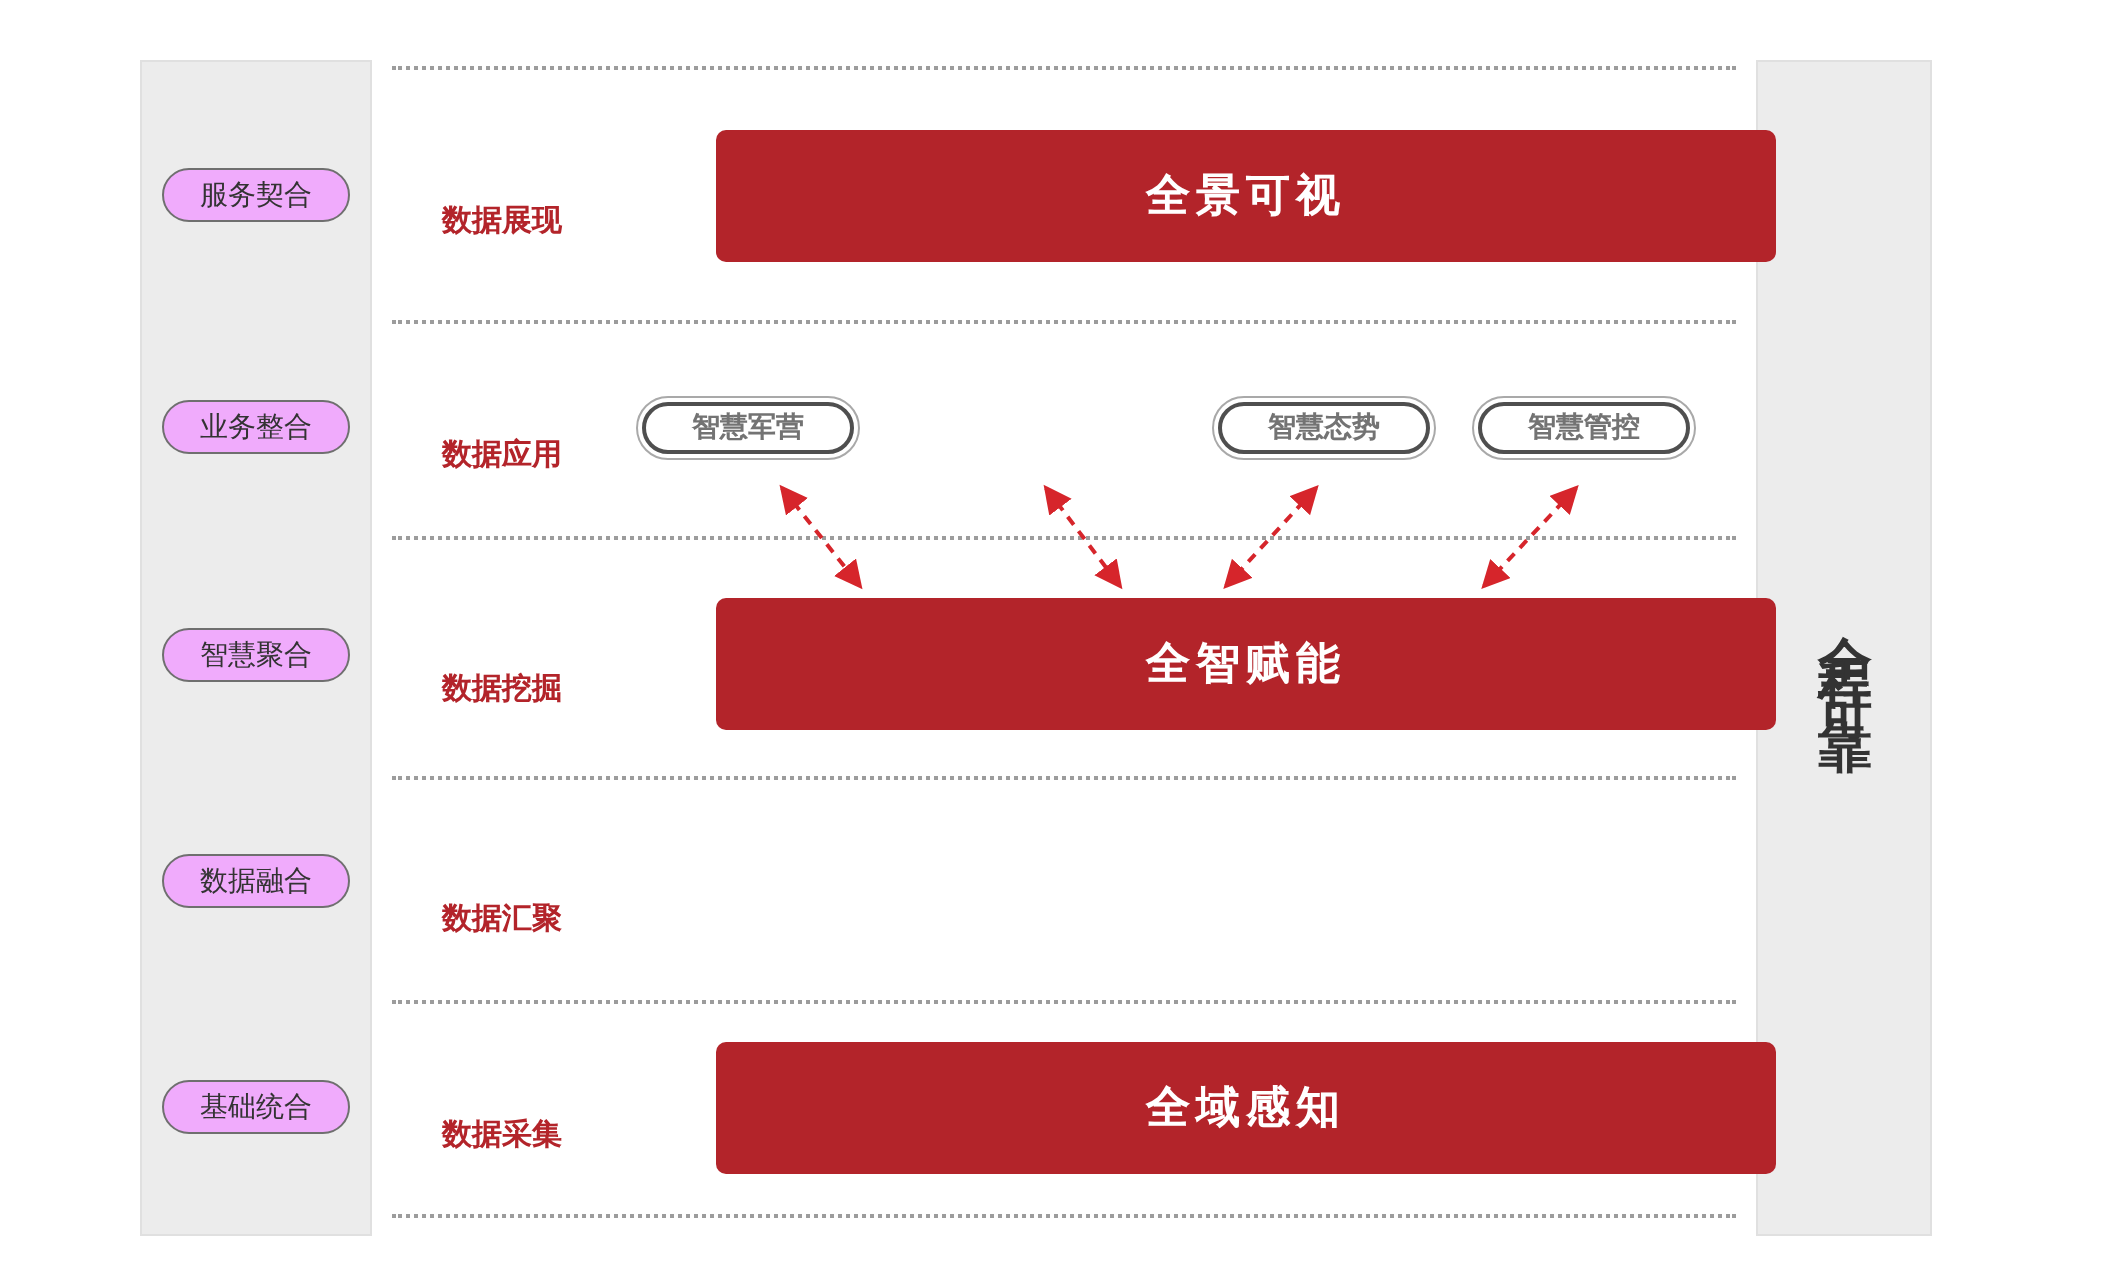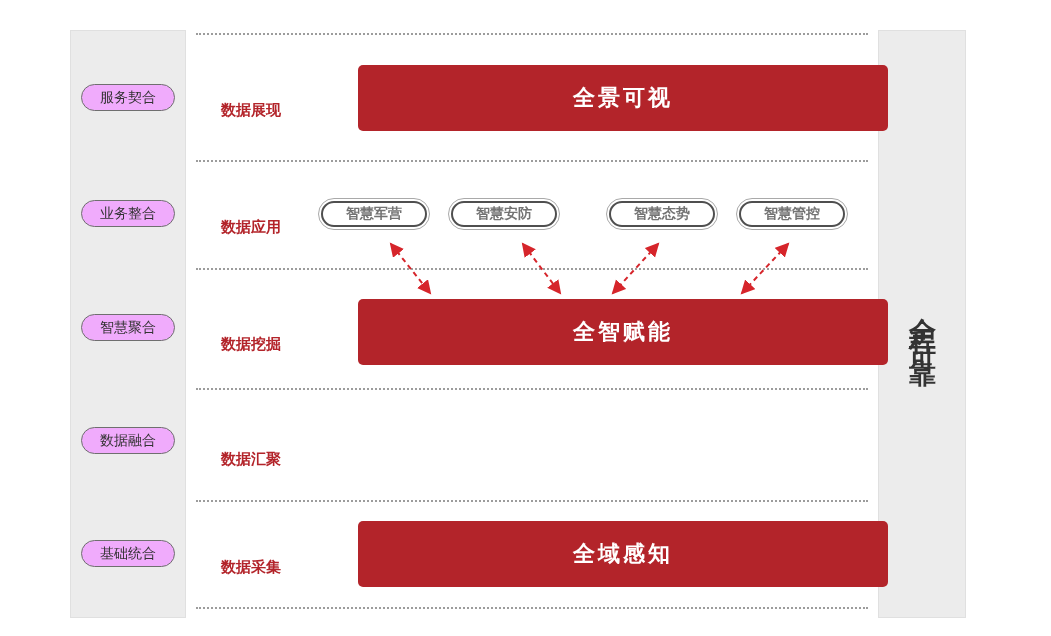--- a/index.html
+++ b/index.html
@@ -81,23 +81,20 @@
   <div class="category-label" style="top:438px">数据汇聚</div>
   <div class="category-label" style="top:546px">数据采集</div>
 
   <div class="main-bar" style="top:65px">全景可视</div>
   <div class="main-bar" style="top:299px">全智赋能</div>
   <div class="main-bar" style="top:521px">全域感知</div>
 
   <div class="app-pill" style="left:318px">
     <div class="app-pill-inner">智慧军营</div>
   </div>
-  <div class="app-pill" style="left:448px">
-    <div class="app-pill-inner">智慧安防</div>
-  </div>
   <div class="app-pill" style="left:606px">
     <div class="app-pill-inner">智慧态势</div>
   </div>
   <div class="app-pill" style="left:736px">
     <div class="app-pill-inner">智慧管控</div>
   </div>
 
   <svg class="arrows-layer" width="1051" height="636" viewBox="0 0 1051 636">
     <defs>
       <marker id="ah-end" markerWidth="8" markerHeight="8" refX="6" refY="3.5" orient="auto">

